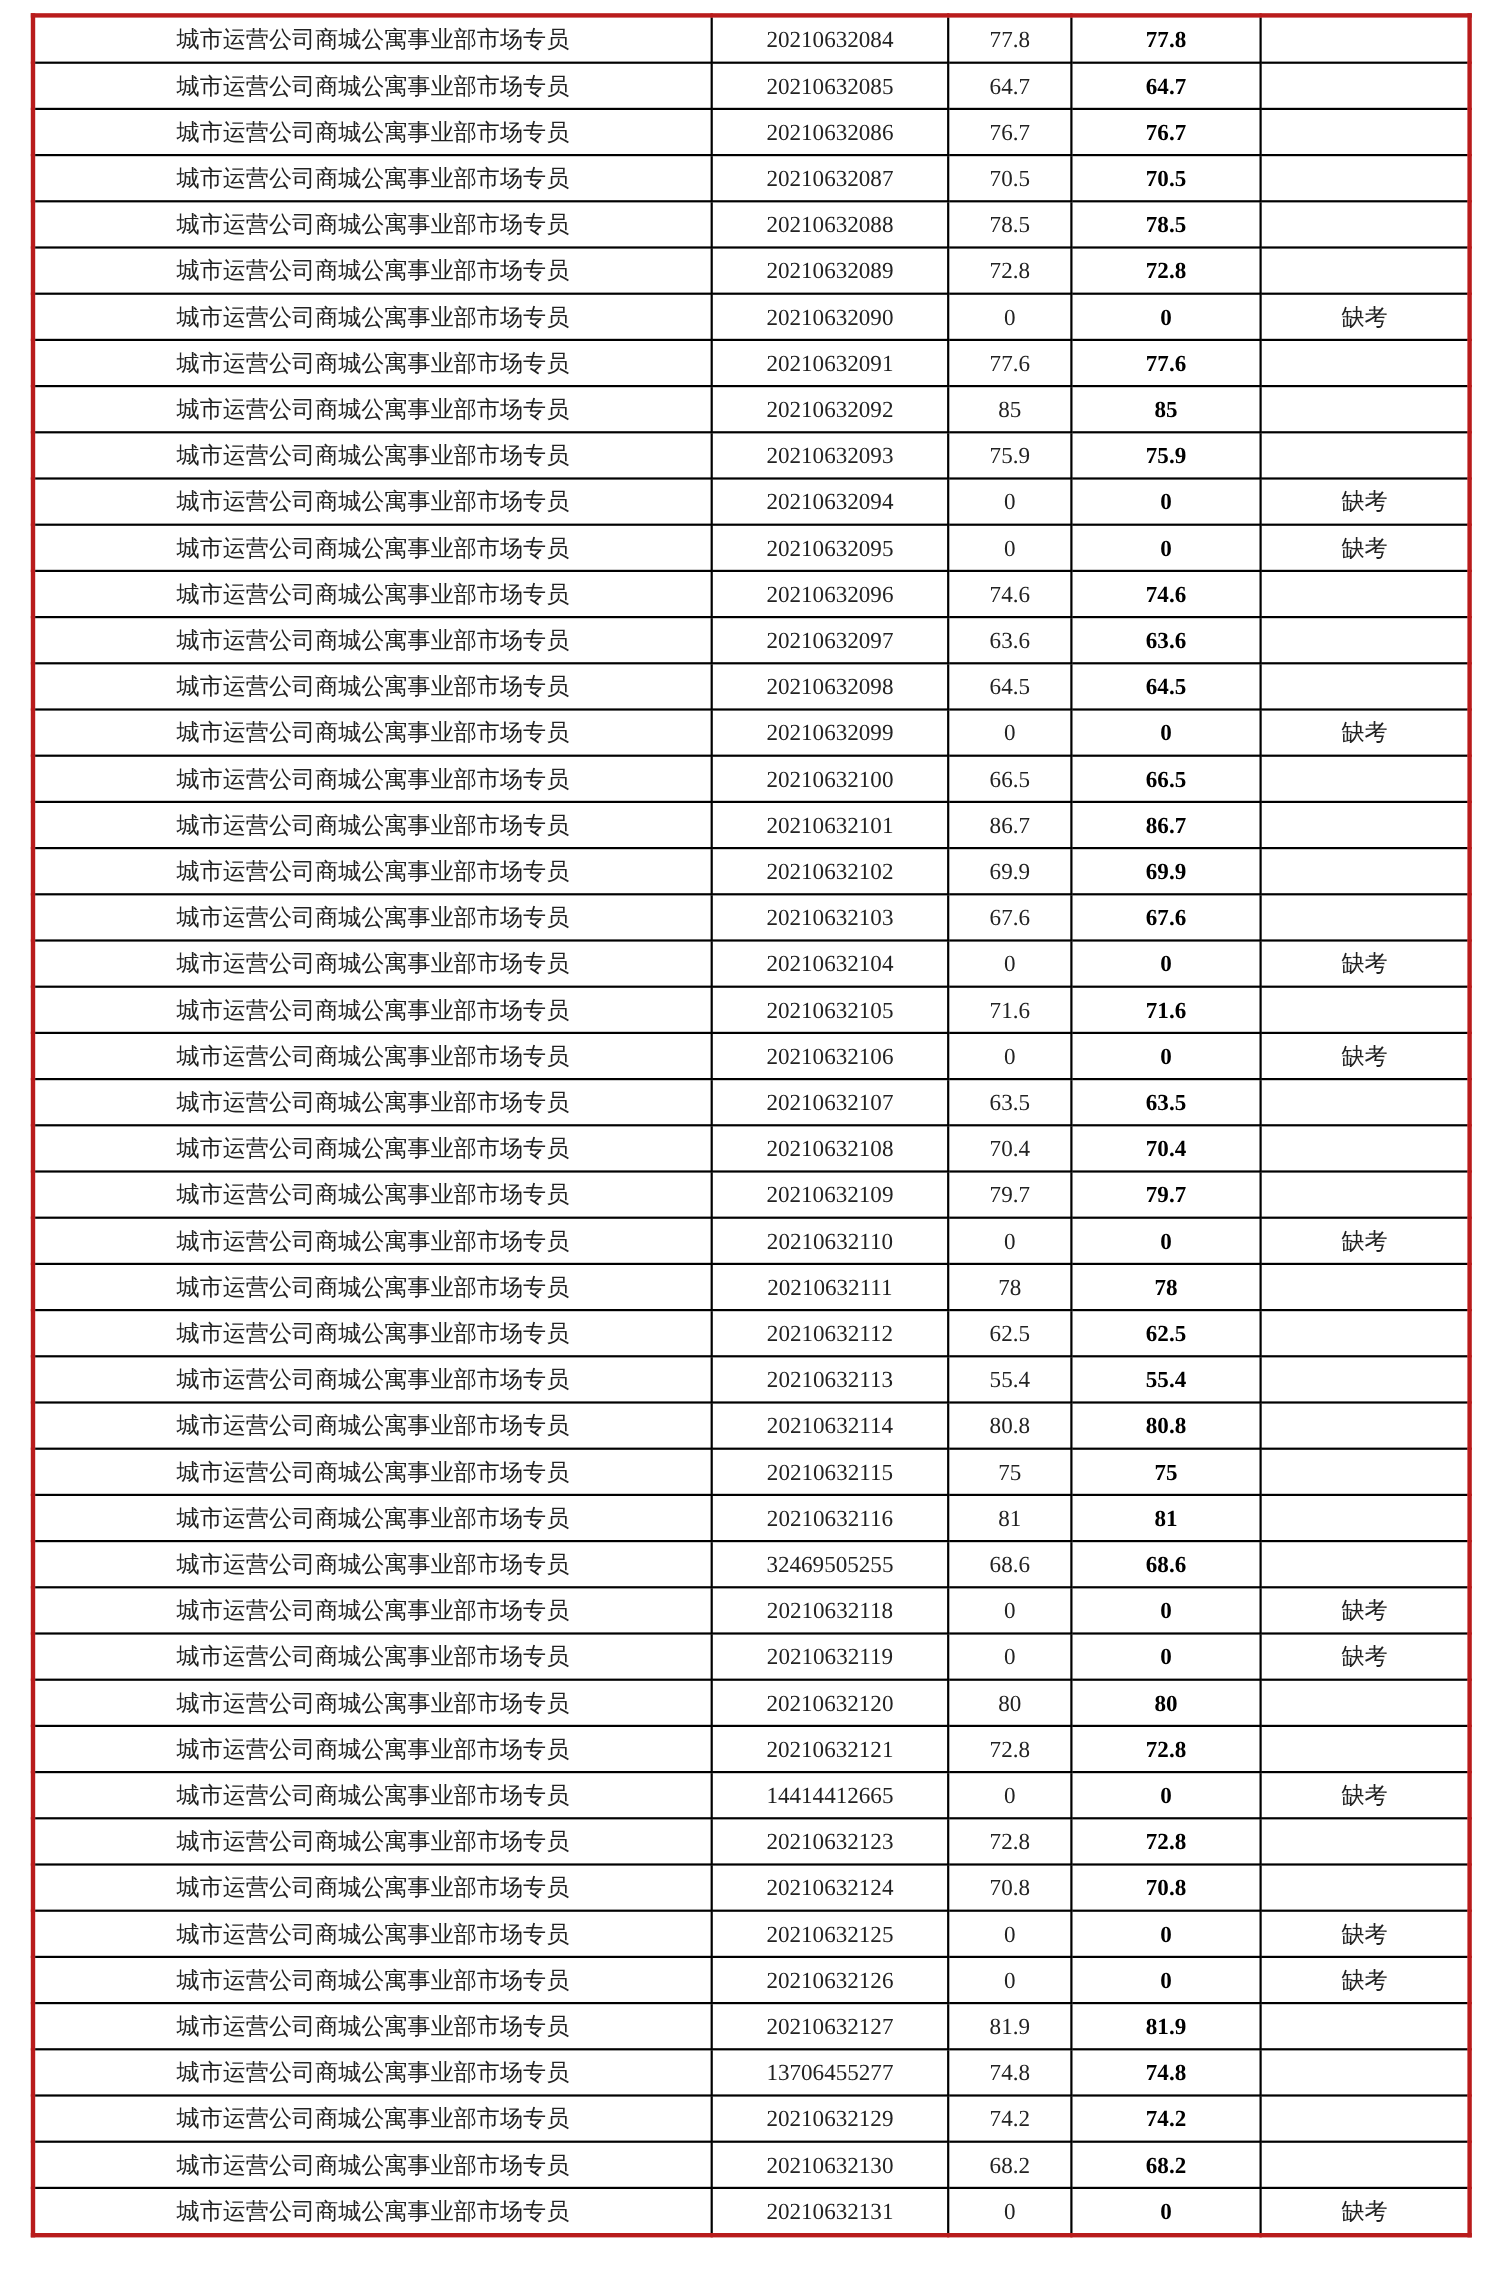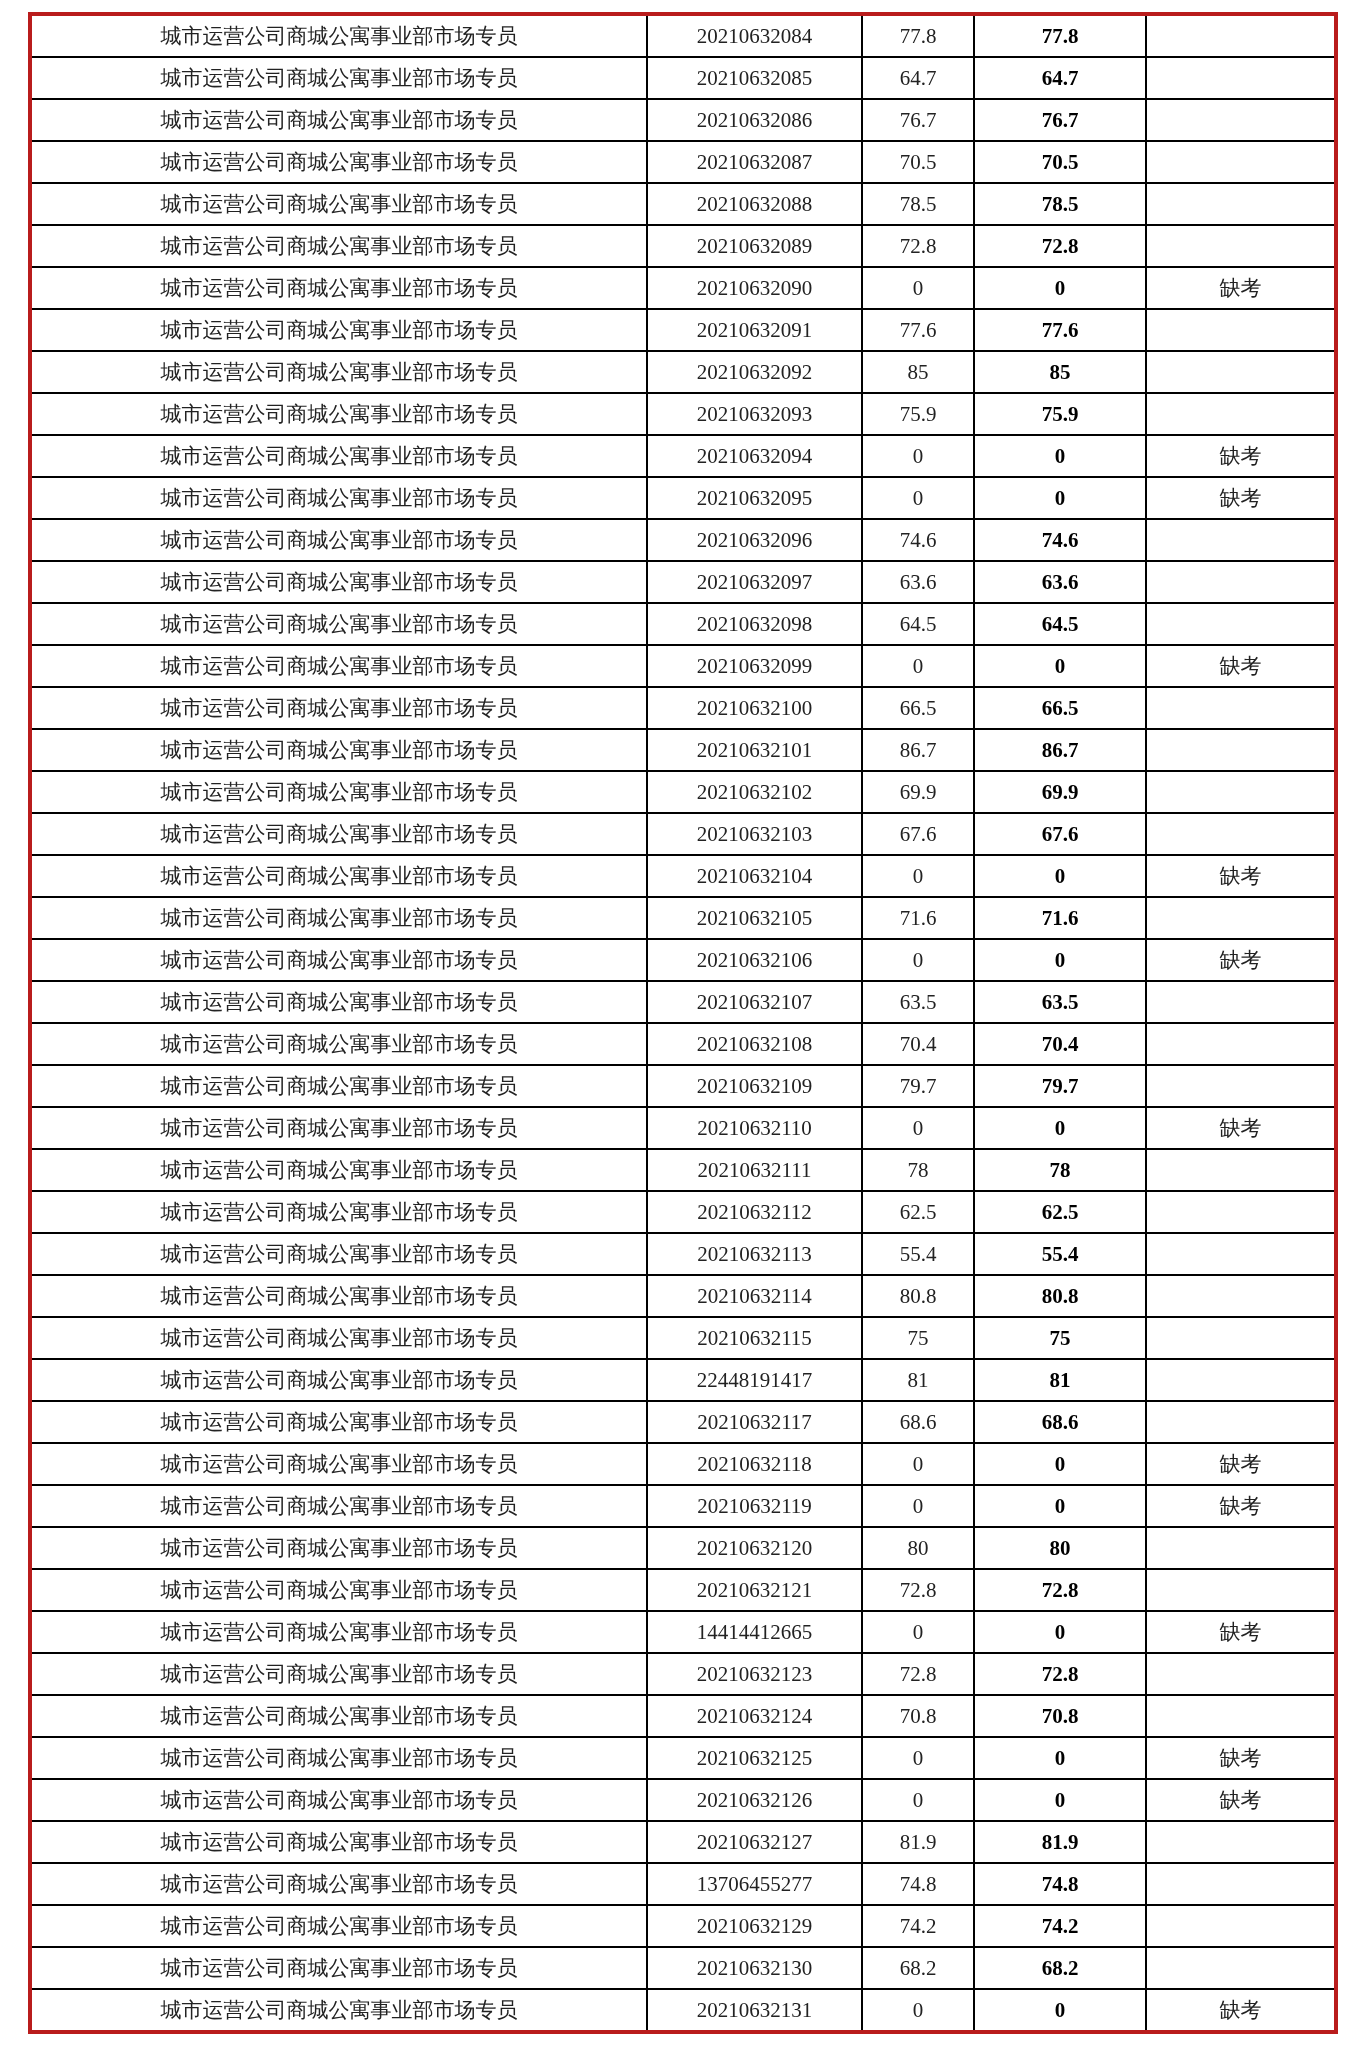--- a/index.html
+++ b/index.html
@@ -254,28 +254,28 @@
       </tr>
       <tr>
         <td class="c-pos">城市运营公司商城公寓事业部市场专员</td>
         <td class="c-id">20210632115</td>
         <td class="c-score">75</td>
         <td class="c-total">75</td>
         <td class="c-note"></td>
       </tr>
       <tr>
         <td class="c-pos">城市运营公司商城公寓事业部市场专员</td>
-        <td class="c-id">22448191417</td>
+        <td class="c-id">20210632116</td>
         <td class="c-score">81</td>
         <td class="c-total">81</td>
         <td class="c-note"></td>
       </tr>
       <tr>
         <td class="c-pos">城市运营公司商城公寓事业部市场专员</td>
-        <td class="c-id">20210632117</td>
+        <td class="c-id">32469505255</td>
         <td class="c-score">68.6</td>
         <td class="c-total">68.6</td>
         <td class="c-note"></td>
       </tr>
       <tr>
         <td class="c-pos">城市运营公司商城公寓事业部市场专员</td>
         <td class="c-id">20210632118</td>
         <td class="c-score">0</td>
         <td class="c-total">0</td>
         <td class="c-note">缺考</td>

